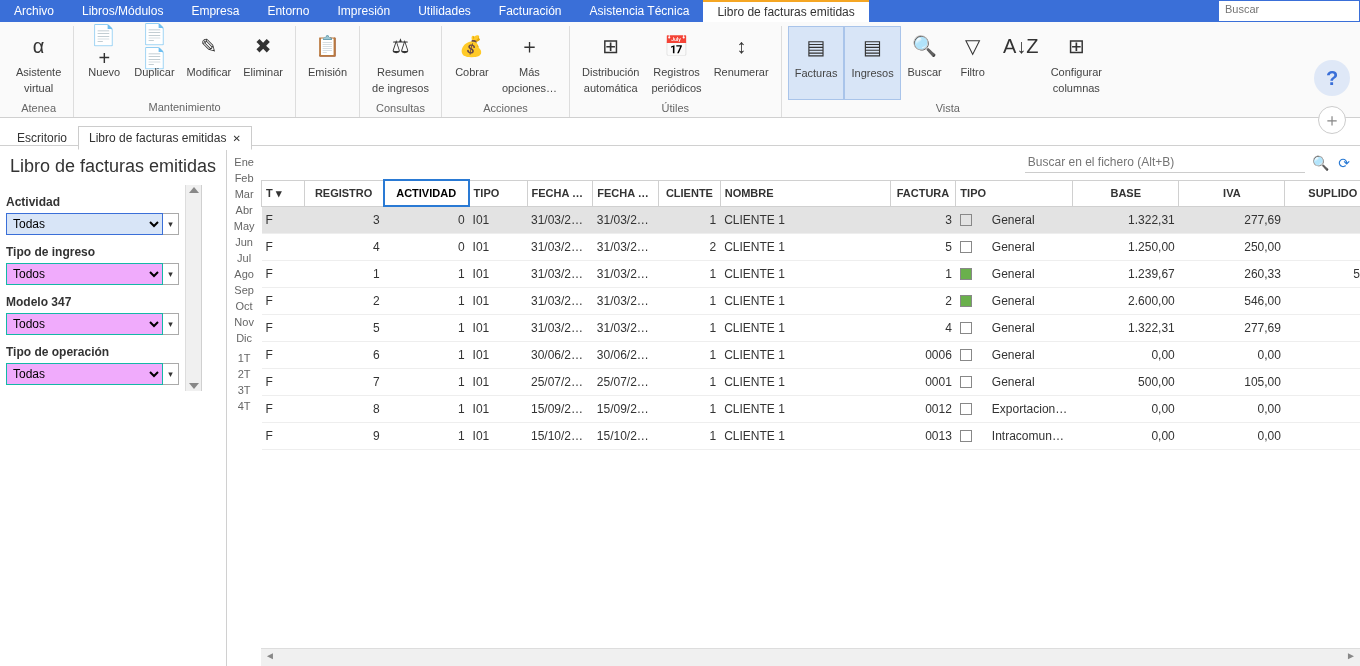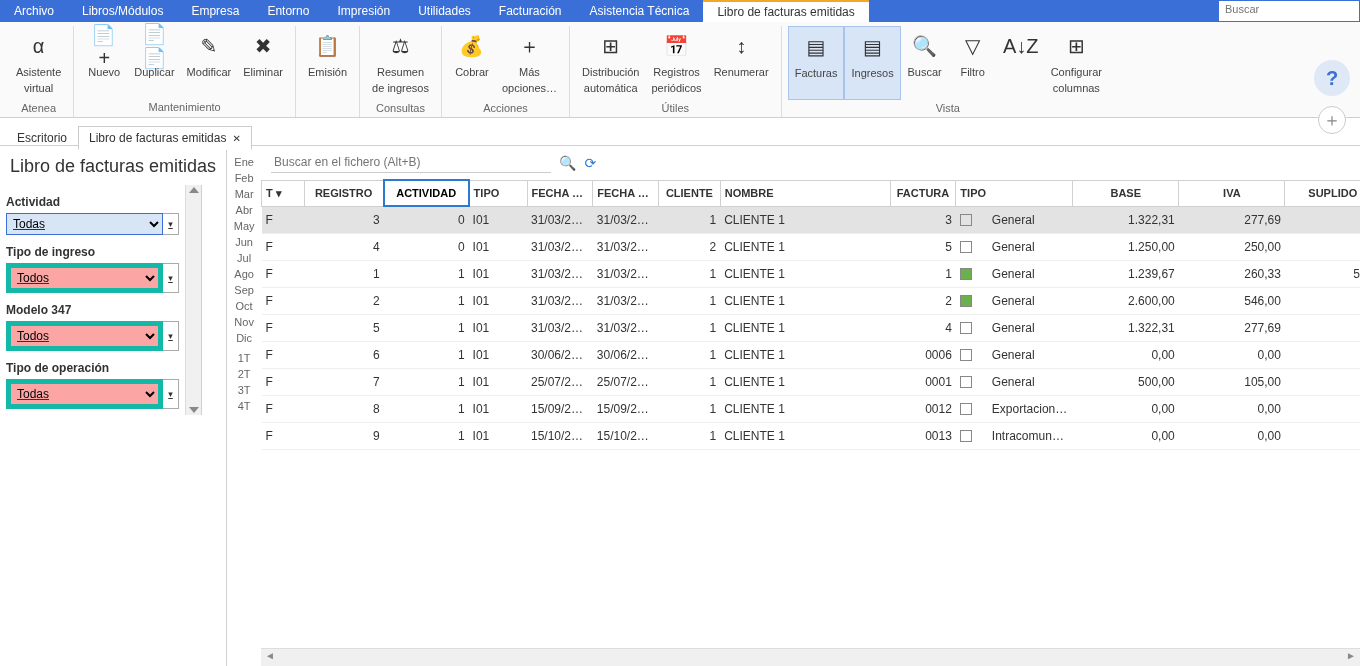--- a/index.html
+++ b/index.html
@@ -37,31 +37,31 @@
 
 
 .filter-panel { width: 202px; border-right: 1px solid #d0d0d0; padding: 0; display:flex; }
 .filter-inner { flex:1; padding: 0 6px 6px; }
 .filter-scroll { width: 16px; background:#f0f0f0; border-left:1px solid #ddd; position:relative; }
 .filter-scroll::before, .filter-scroll::after { content:''; position:absolute; left:3px; width:10px; height:10px; }
 .filter-scroll::before { top:2px; border-left:5px solid transparent; border-right:5px solid transparent; border-bottom:6px solid #888; width:0; height:0; }
 .filter-scroll::after { bottom:2px; border-left:5px solid transparent; border-right:5px solid transparent; border-top:6px solid #888; width:0; height:0; }
 .page-title { font-size: 18px; font-weight: 400; padding: 10px 10px 8px; }
 .filter-label { font-size: 12px; margin: 10px 0 4px; font-weight:600; }
-.filter-select { display:flex;text-decoration:underline; }
+.filter-select { display:flex; }
 .filter-select select { flex:1; border:1px solid #3a6fd8; font-size:12px; padding:2px; background:#d8e5f7; }
-.filter-select.plain select { border:5px solid #14b8a6; background:#fca5a5; }
+.filter-select.plain select { border:1px solid #14b8a6; background:#f0abfc; }
 .filter-select .drop-btn { width:16px; border:1px solid #aaa; border-left:none; display:flex; align-items:center; justify-content:center; font-size:9px; }
 
 
 .month-strip { width: 34px; padding: 8px 0; border-right: none; }
 .month-strip div { font-size: 11px; color: #666; text-align: center; padding: 2px 0; cursor:pointer; }
 
 
-.search-row { display:flex; align-items:center; padding:6px 10px; gap:8px; }
+.search-row { display:flex; align-items:center; justify-content:flex-end; padding:6px 10px; gap:8px; }
 .search-row input { width: 280px; border:none; border-bottom:1px solid #ccc; padding:3px; font-size:12px; outline:none; }
 .search-row .ico-btn { cursor:pointer; font-size:14px; color:#444; }
 
 
 .grid-wrap { flex: 1; display:flex; flex-direction:column; overflow:hidden; }
 .grid-scroll { flex:1; overflow:auto; }
 table.grid { border-collapse: collapse; width: 100%; table-layout:fixed; min-width:1120px; }
 table.grid th { border:1px solid #d0d0d0; background:#fff; font-size:11px; font-weight:600; padding:6px 4px; text-align:left; white-space:nowrap; overflow:hidden; text-overflow:ellipsis; }
 table.grid th.hl { border:2px solid #2a7ad4; color:#000; }
 table.grid th.r { text-align:center; }

